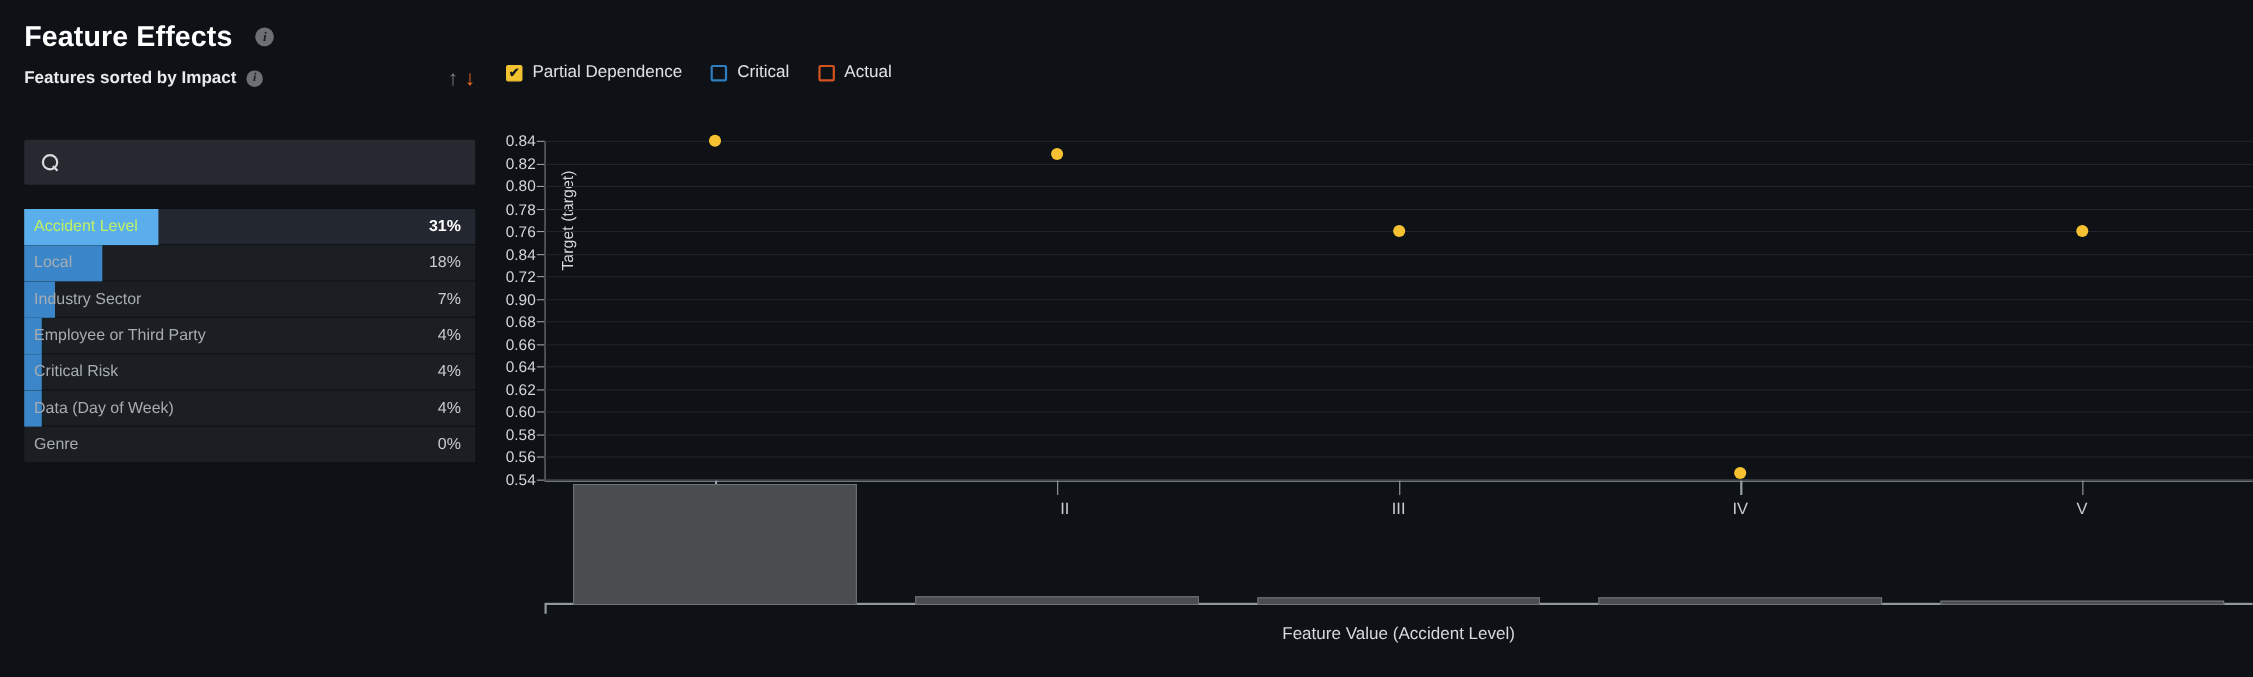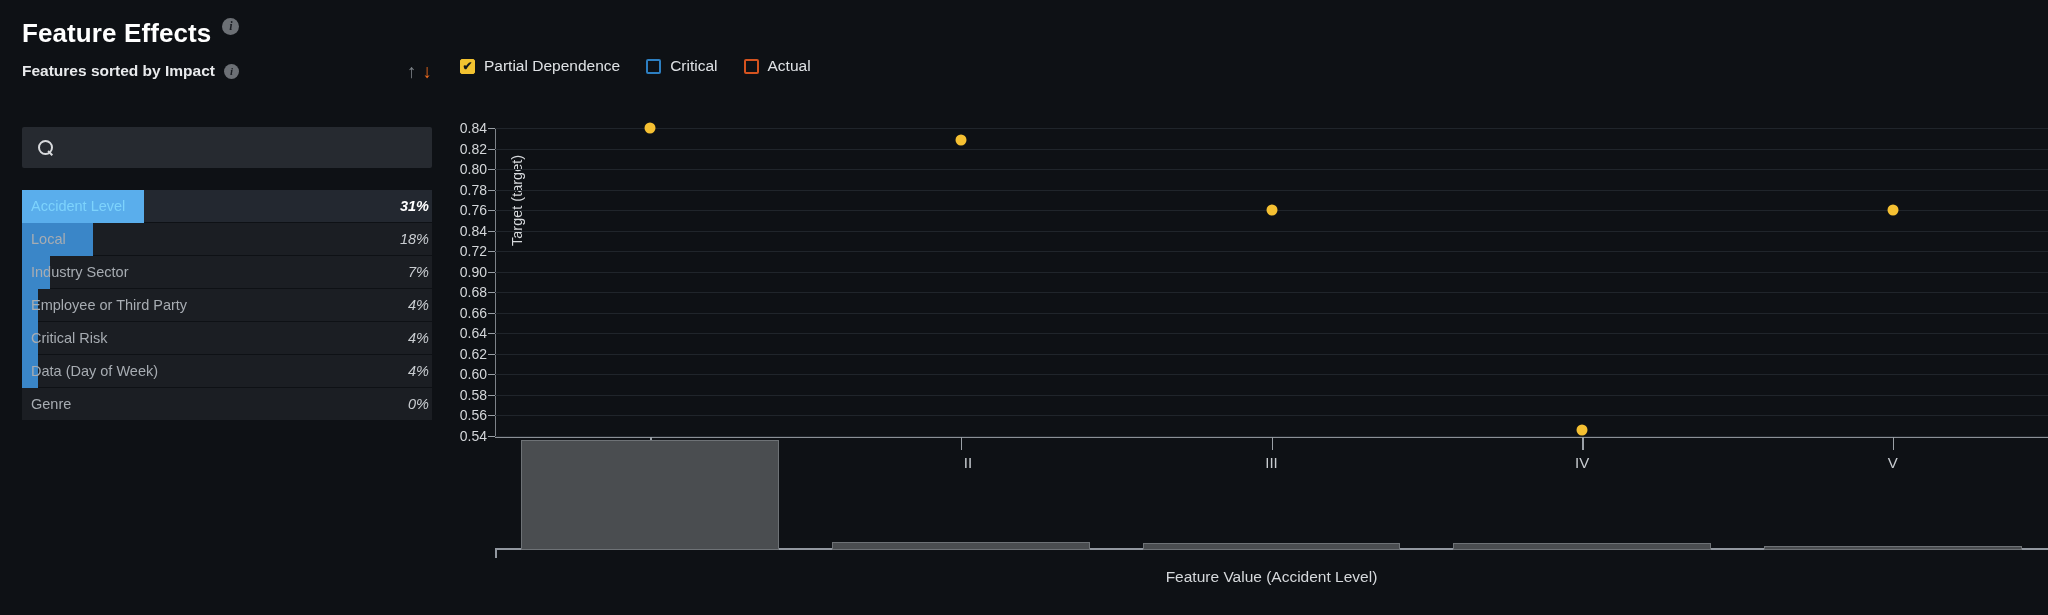--- a/index.html
+++ b/index.html
@@ -7,21 +7,21 @@
     width: 2048px; height: 615px;
     background: #0e1115;
     font-family: "Liberation Sans", sans-serif;
     overflow: hidden;
   }
   #root { position: relative; width: 2048px; height: 615px; }
 
   
   .left-panel { position: absolute; left: 0; top: 0; width: 440px; height: 615px; background: #0e1115; }
 
-  .panel-title-row { position: absolute; left: 22px; top: 18px; display: flex; gap: 11px; }
+  .panel-title-row { position: absolute; left: 22px; top: 18px; display: flex; align-items: center; gap: 21px; }
   .panel-title { font-size: 26px; font-weight: bold; color: #ffffff; letter-spacing: .1px; }
 
   .info-icon {
     width: 17px; height: 17px; border-radius: 50%;
     background: #6c7075; color: #1b1e23;
     font-size: 12px; font-weight: bold; font-style: italic;
     display: flex; align-items: center; justify-content: center;
     font-family: "Liberation Serif", serif;
   }
   .info-icon.small { width: 15px; height: 15px; font-size: 11px; }
@@ -64,24 +64,24 @@
   .feature-row.selected { background: #232830; }
   .feature-bar {
     position: absolute; left: 0; top: 0; height: 33px;
     background: #3a86c8;
   }
   .feature-row.selected .feature-bar { background: #5aaeec; }
   .feature-name {
     position: relative; z-index: 2; margin-left: 9px;
     font-size: 14.5px; color: #a7acb2; white-space: nowrap;
   }
-  .feature-row.selected .feature-name { color: #7dd3fc; }
+  .feature-row.selected .feature-name { color: #bef264; }
   .feature-pct {
-    position: relative; z-index: 2; margin-left: auto; margin-right: 3px;
-    font-size: 14.5px; color: #c9cdd1; font-style: italic;
+    position: relative; z-index: 2; margin-left: auto; margin-right: 13px;
+    font-size: 14.5px; color: #c9cdd1;
   }
   .feature-row.selected .feature-pct { color: #ffffff; font-weight: bold; }
 
   
   .chart-area { position: absolute; left: 440px; top: 0; width: 1608px; height: 615px; background: #0e1115; }
 
   .legend { position: absolute; left: 20px; top: 57px; display: flex; align-items: center; gap: 26px; }
   .legend-item { display: flex; align-items: center; gap: 9px; }
   .legend-box {
     width: 15px; height: 15px; border-radius: 2px;

